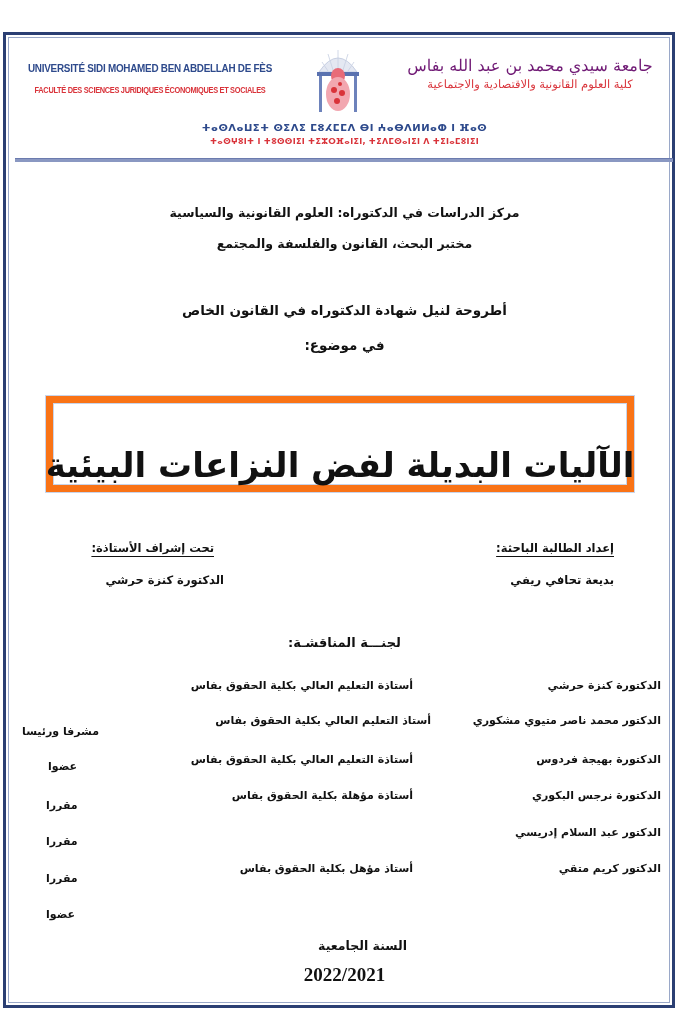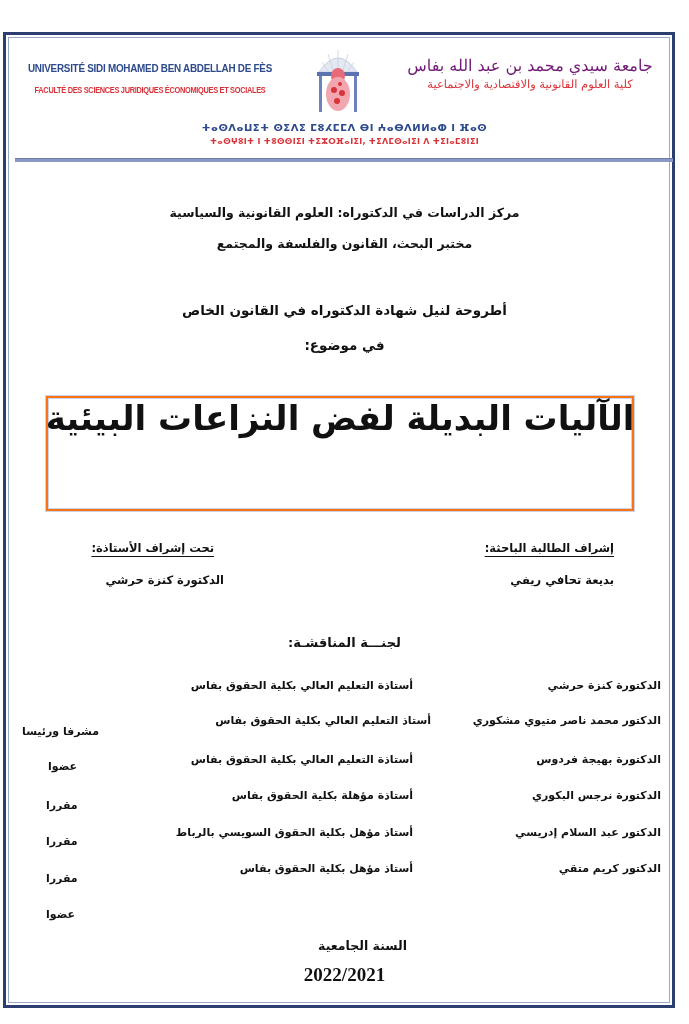--- a/index.html
+++ b/index.html
@@ -17,22 +17,22 @@
   .tifinagh { position: absolute; left: 0; width: 689px; text-align: center; font-family: "DejaVu Sans", sans-serif; font-weight: bold; white-space: nowrap; }
   .tif-1 { top: 122px; color: #2e4a8c; font-size: 10px; letter-spacing: 0.5px; }
   .tif-2 { top: 137px; color: #d9333a; font-size: 8px; letter-spacing: 0.3px; }
   .sep { position: absolute; left: 15px; top: 158px; width: 658px; height: 3px; background: #8a98c2; border-top: 1px solid #6b7bae; }
   .ar { direction: rtl; font-family: "DejaVu Sans", sans-serif; font-weight: bold; }
   .center-line { position: absolute; left: 0; width: 689px; text-align: center; white-space: nowrap; }
   .c1 { top: 205px; font-size: 12.5px; }
   .c2 { top: 236px; font-size: 12.5px; }
   .c3 { top: 302px; font-size: 13.5px; }
   .c4 { top: 337px; font-size: 13.5px; }
-  .title-box { position: absolute; left: 46px; top: 396px; width: 588px; height: 115px; box-sizing: border-box;
-               border: 2px solid #f97316; box-shadow: 0 0 0 1px #c8d4ea, inset 0 0 0 1px #c8d4ea; display: flex; align-items: flex-start; justify-content: center; }
+  .title-box { position: absolute; left: 46px; top: 396px; width: 588px; height: 96px; box-sizing: border-box;
+               border: 7px solid #f97316; box-shadow: 0 0 0 1px #c8d4ea, inset 0 0 0 1px #c8d4ea; display: flex; align-items: flex-end; justify-content: center; }
   .title { font-size: 34px; font-weight: bold; direction: rtl; white-space: nowrap; letter-spacing: -0.5px; }
   .label-ul { text-decoration: underline; text-underline-offset: 4px; }
   .prep-label { position: absolute; right: 75px; top: 541px; font-size: 11.5px; }
   .prep-name  { position: absolute; right: 75px; top: 573px; font-size: 11.5px; }
   .sup-label  { position: absolute; right: 475px; top: 541px; font-size: 11.5px; }
   .sup-name   { position: absolute; right: 465px; top: 573px; font-size: 11.5px; }
   .committee-title { position: absolute; left: 0; width: 689px; text-align: center; top: 635px; font-size: 13px; }
   .jury-row { position: absolute; left: 0; width: 689px; height: 24px; font-size: 11px; }
   .jury-row > span { position: absolute; white-space: nowrap; direction: rtl; font-weight: bold; }
   .j-name { right: 28px; }
@@ -83,21 +83,21 @@
 
 <div class="center-line ar c1">مركز الدراسات في الدكتوراه: العلوم القانونية والسياسية</div>
 <div class="center-line ar c2">مختبر البحث، القانون والفلسفة والمجتمع</div>
 <div class="center-line ar c3">أطروحة لنيل شهادة الدكتوراه في القانون الخاص</div>
 <div class="center-line ar c4">في موضوع:</div>
 
 <div class="title-box">
   <div class="title">الآليات البديلة لفض النزاعات البيئية</div>
 </div>
 
-<div class="ar prep-label label-ul">إشراف الطالبة الباحثة:</div>
+<div class="ar prep-label label-ul">إعداد الطالبة الباحثة:</div>
 <div class="ar prep-name">بديعة تحافي ريفي</div>
 <div class="ar sup-label label-ul">تحت إشراف الأستاذة:</div>
 <div class="ar sup-name">الدكتورة كنزة حرشي</div>
 
 <div class="ar committee-title">لجنـــة المناقشـة:</div>
 
 <div class="jury-row" style="top:679px">
   <span class="j-name">الدكتورة كنزة حرشي</span>
   <span class="j-title">أستاذة التعليم العالي بكلية الحقوق بفاس</span>
   <span class="j-role">مشرفا ورئيسا</span>
@@ -112,21 +112,20 @@
   <span class="j-title">أستاذة التعليم العالي بكلية الحقوق بفاس</span>
   <span class="j-role" style="left:46px">مقررا</span>
 </div>
 <div class="jury-row" style="top:789px">
   <span class="j-name">الدكتورة نرجس البكوري</span>
   <span class="j-title">أستاذة مؤهلة بكلية الحقوق بفاس</span>
   <span class="j-role" style="left:46px">مقررا</span>
 </div>
 <div class="jury-row" style="top:826px">
   <span class="j-name">الدكتور عبد السلام إدريسي</span>
-  <span class="j-title">أستاذ مؤهل بكلية الحقوق السويسي بالرباط</span>
   <span class="j-role" style="left:46px">مقررا</span>
 </div>
 <div class="jury-row" style="top:862px">
   <span class="j-name">الدكتور كريم متقي</span>
   <span class="j-title">أستاذ مؤهل بكلية الحقوق بفاس</span>
   <span class="j-role" style="left:46px">عضوا</span>
 </div>
 
 <div class="ar year-label">السنة الجامعية</div>
 <div class="year-value">2022/2021</div>

